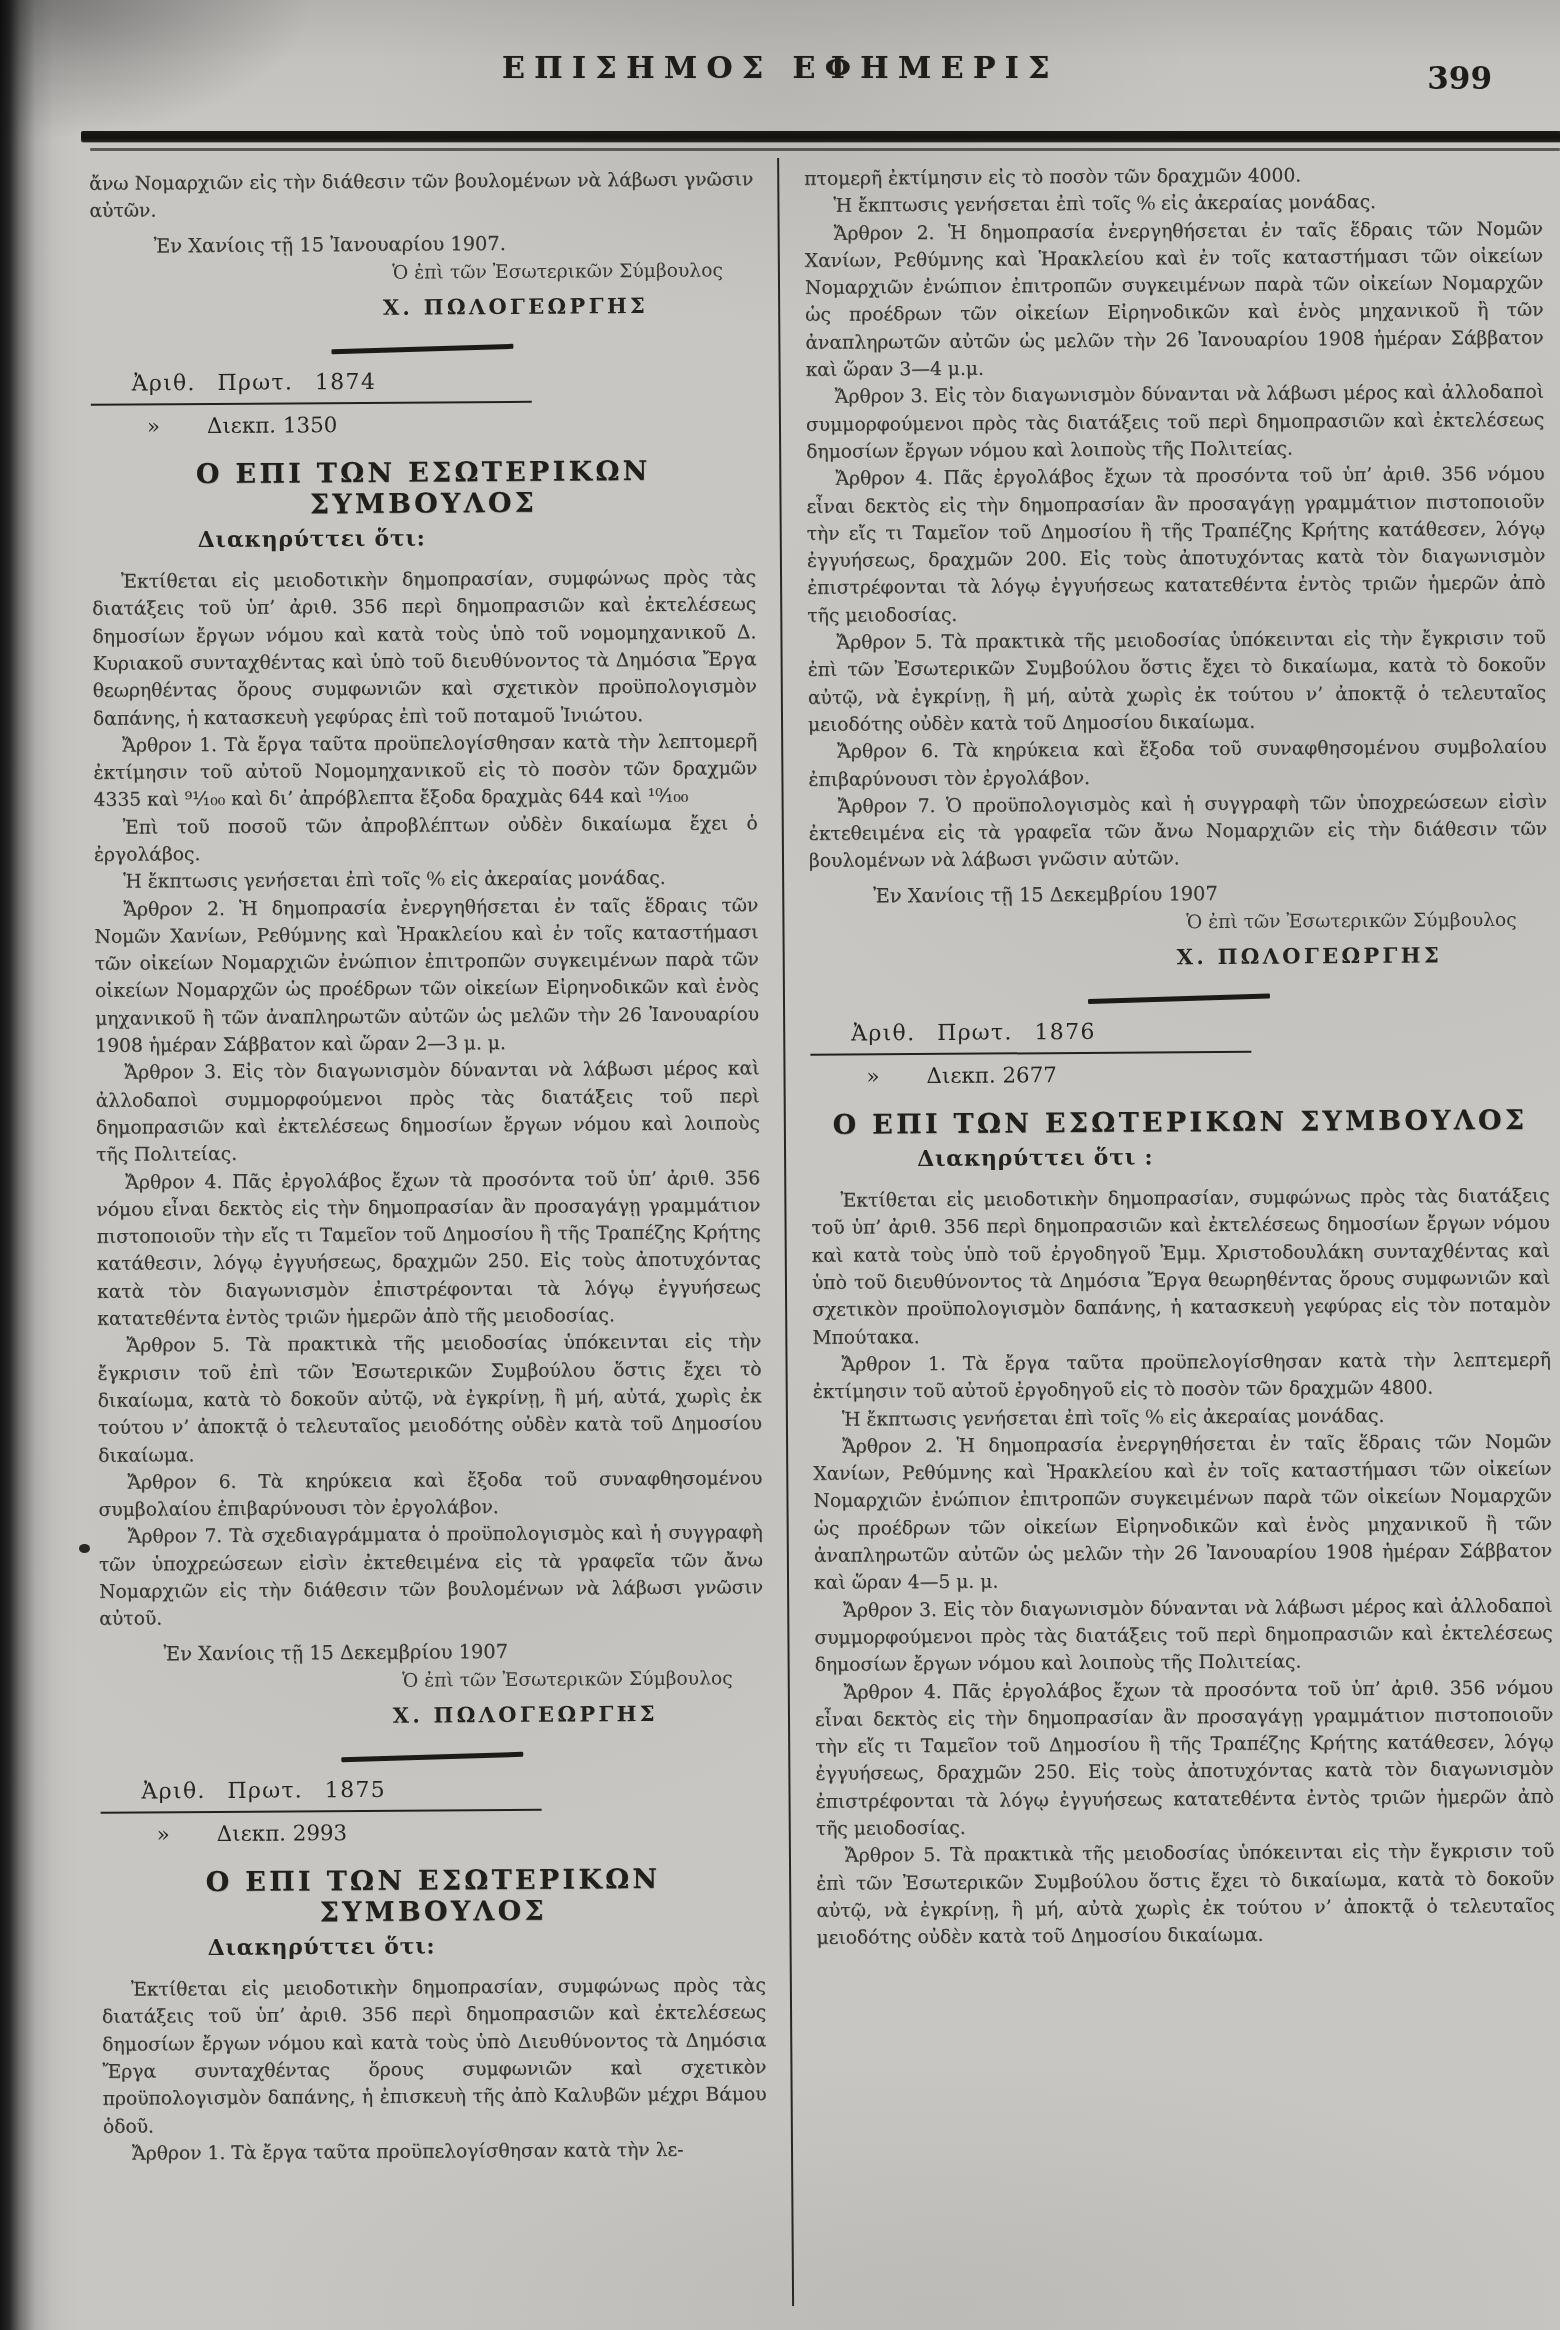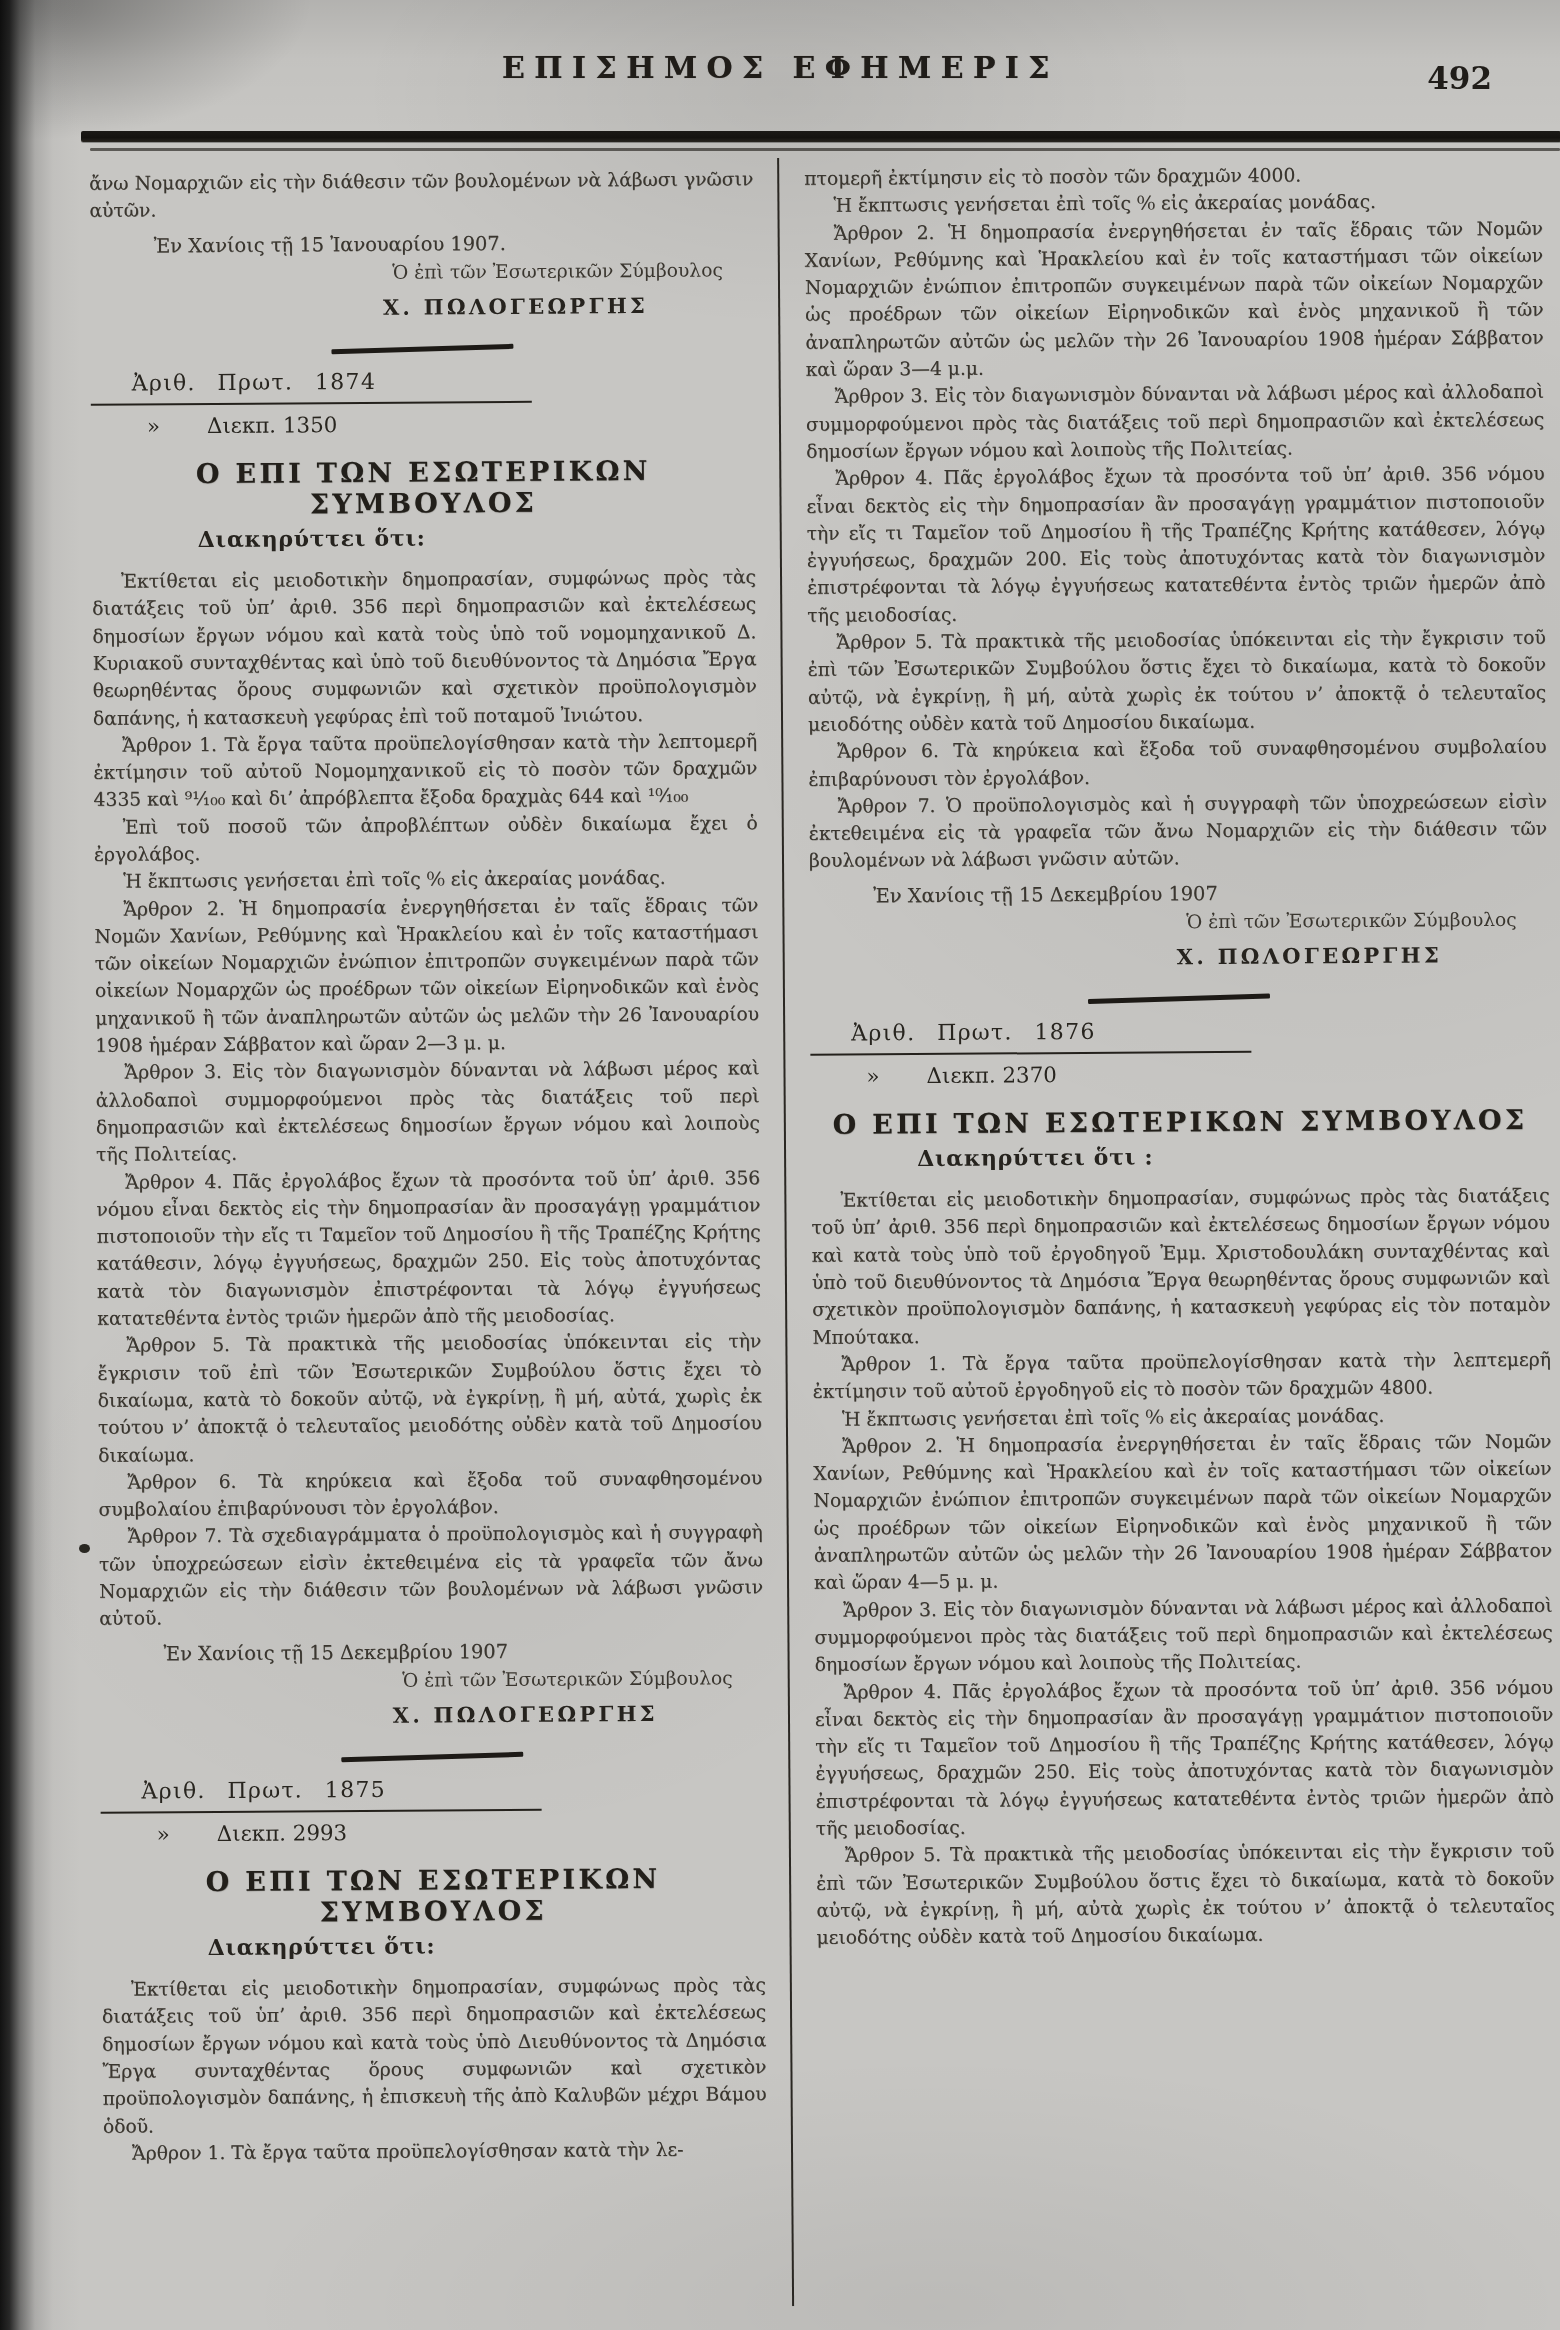--- a/index.html
+++ b/index.html
@@ -102,21 +102,21 @@
     background: #17150f; opacity: 0.9; left: 79px; top: 1544px;
   }
 </style>
 </head>
 <body>
 
 <div class="page">
 
   <header class="masthead">
     <div class="masthead-title">ΕΠΙΣΗΜΟΣ ΕΦΗΜΕΡΙΣ</div>
-    <div class="page-number">492</div>
+    <div class="page-number">399</div>
   </header>
   <div class="head-rule"></div>
 
   <main class="columns">
 
     <section class="col col-left">
       <p class="p cont">ἄνω Νομαρχιῶν εἰς τὴν διάθεσιν τῶν βουλομένων νὰ λάβωσι γνῶσιν αὐτῶν.</p>
       <p class="dateline">Ἐν Χανίοις τῇ 15 Ἰανουαρίου 1907.</p>
       <p class="sig-role">Ὁ ἐπὶ τῶν Ἐσωτερικῶν Σύμβουλος</p>
       <p class="sig-name">Χ. ΠΩΛΟΓΕΩΡΓΗΣ</p>
@@ -172,21 +172,21 @@
       <p class="p">Ἄρθρον 7. Ὁ προϋπολογισμὸς καὶ ἡ συγγραφὴ τῶν ὑποχρεώσεων εἰσὶν ἐκτεθειμένα εἰς τὰ γραφεῖα τῶν ἄνω Νομαρχιῶν εἰς τὴν διάθεσιν τῶν βουλομένων νὰ λάβωσι γνῶσιν αὐτῶν.</p>
       <p class="dateline">Ἐν Χανίοις τῇ 15 Δεκεμβρίου 1907</p>
       <p class="sig-role">Ὁ ἐπὶ τῶν Ἐσωτερικῶν Σύμβουλος</p>
       <p class="sig-name">Χ. ΠΩΛΟΓΕΩΡΓΗΣ</p>
 
       <hr class="section-divider">
 
       <div class="ref-block">
         <span class="ref-protocol">Ἀριθ. Πρωτ. 1876</span>
         <div class="ref-dispatch">
-          <span class="mark">»</span><span>Διεκπ. 2370</span>
+          <span class="mark">»</span><span>Διεκπ. 2677</span>
         </div>
       </div>
       <h2 class="section-title">Ο ΕΠΙ ΤΩΝ ΕΣΩΤΕΡΙΚΩΝ ΣΥΜΒΟΥΛΟΣ</h2>
       <p class="proclaims">Διακηρύττει ὅτι :</p>
       <p class="p">Ἐκτίθεται εἰς μειοδοτικὴν δημοπρασίαν, συμφώνως πρὸς τὰς διατάξεις τοῦ ὑπ’ ἀριθ. 356 περὶ δημοπρασιῶν καὶ ἐκτελέσεως δημοσίων ἔργων νόμου καὶ κατὰ τοὺς ὑπὸ τοῦ ἐργοδηγοῦ Ἐμμ. Χριστοδουλάκη συνταχθέντας καὶ ὑπὸ τοῦ διευθύνοντος τὰ Δημόσια Ἔργα θεωρηθέντας ὅρους συμφωνιῶν καὶ σχετικὸν προϋπολογισμὸν δαπάνης, ἡ κατασκευὴ γεφύρας εἰς τὸν ποταμὸν Μπούτακα.</p>
       <p class="p">Ἄρθρον 1. Τὰ ἔργα ταῦτα προϋπελογίσθησαν κατὰ τὴν λεπτεμερῆ ἐκτίμησιν τοῦ αὐτοῦ ἐργοδηγοῦ εἰς τὸ ποσὸν τῶν δραχμῶν 4800.</p>
       <p class="p">Ἡ ἔκπτωσις γενήσεται ἐπὶ τοῖς ⁰⁄₀ εἰς ἀκεραίας μονάδας.</p>
       <p class="p">Ἄρθρον 2. Ἡ δημοπρασία ἐνεργηθήσεται ἐν ταῖς ἕδραις τῶν Νομῶν Χανίων, Ρεθύμνης καὶ Ἡρακλείου καὶ ἐν τοῖς καταστήμασι τῶν οἰκείων Νομαρχιῶν ἐνώπιον ἐπιτροπῶν συγκειμένων παρὰ τῶν οἰκείων Νομαρχῶν ὡς προέδρων τῶν οἰκείων Εἰρηνοδικῶν καὶ ἑνὸς μηχανικοῦ ἢ τῶν ἀναπληρωτῶν αὐτῶν ὡς μελῶν τὴν 26 Ἰανουαρίου 1908 ἡμέραν Σάββατον καὶ ὥραν 4—5 μ. μ.</p>
       <p class="p">Ἄρθρον 3. Εἰς τὸν διαγωνισμὸν δύνανται νὰ λάβωσι μέρος καὶ ἀλλοδαποὶ συμμορφούμενοι πρὸς τὰς διατάξεις τοῦ περὶ δημοπρασιῶν καὶ ἐκτελέσεως δημοσίων ἔργων νόμου καὶ λοιποὺς τῆς Πολιτείας.</p>
       <p class="p">Ἄρθρον 4. Πᾶς ἐργολάβος ἔχων τὰ προσόντα τοῦ ὑπ’ ἀριθ. 356 νόμου εἶναι δεκτὸς εἰς τὴν δημοπρασίαν ἂν προσαγάγῃ γραμμάτιον πιστοποιοῦν τὴν εἴς τι Ταμεῖον τοῦ Δημοσίου ἢ τῆς Τραπέζης Κρήτης κατάθεσεν, λόγῳ ἐγγυήσεως, δραχμῶν 250. Εἰς τοὺς ἀποτυχόντας κατὰ τὸν διαγωνισμὸν ἐπιστρέφονται τὰ λόγῳ ἐγγυήσεως κατατεθέντα ἐντὸς τριῶν ἡμερῶν ἀπὸ τῆς μειοδοσίας.</p>

